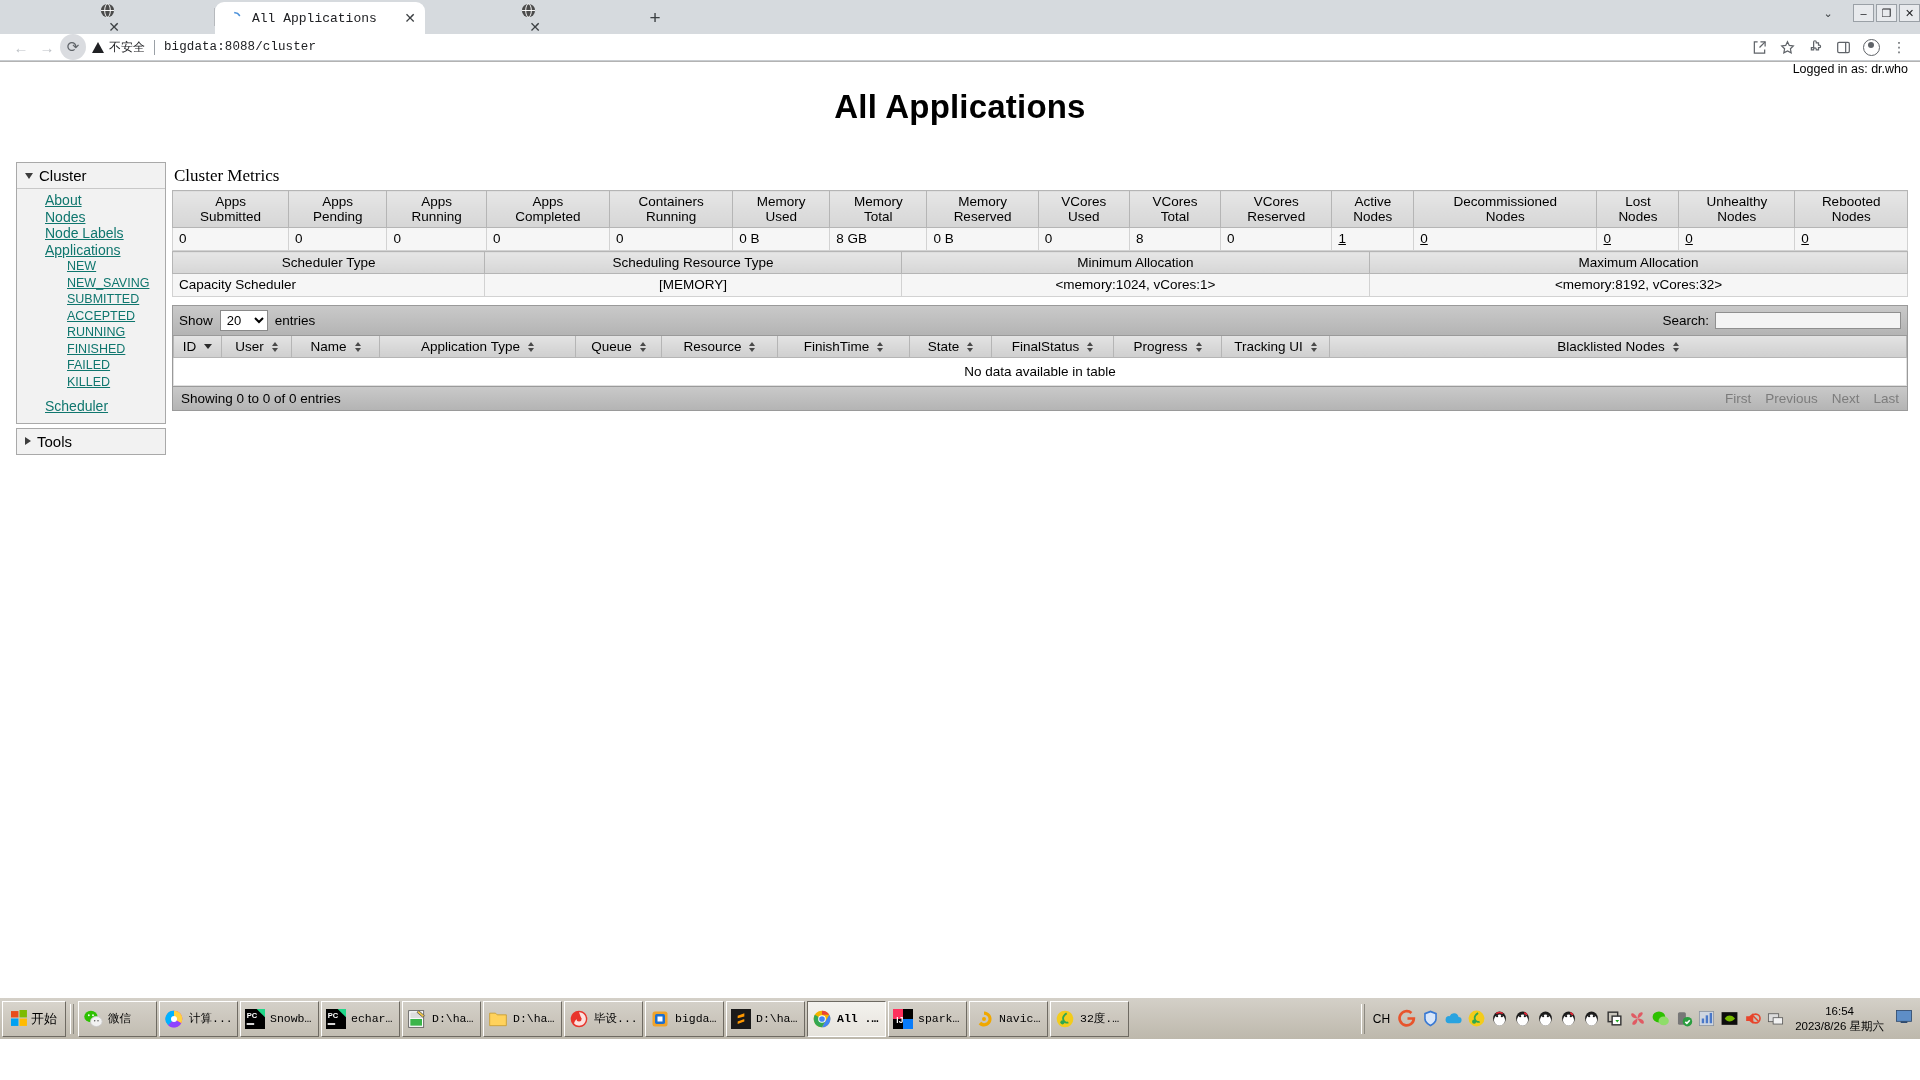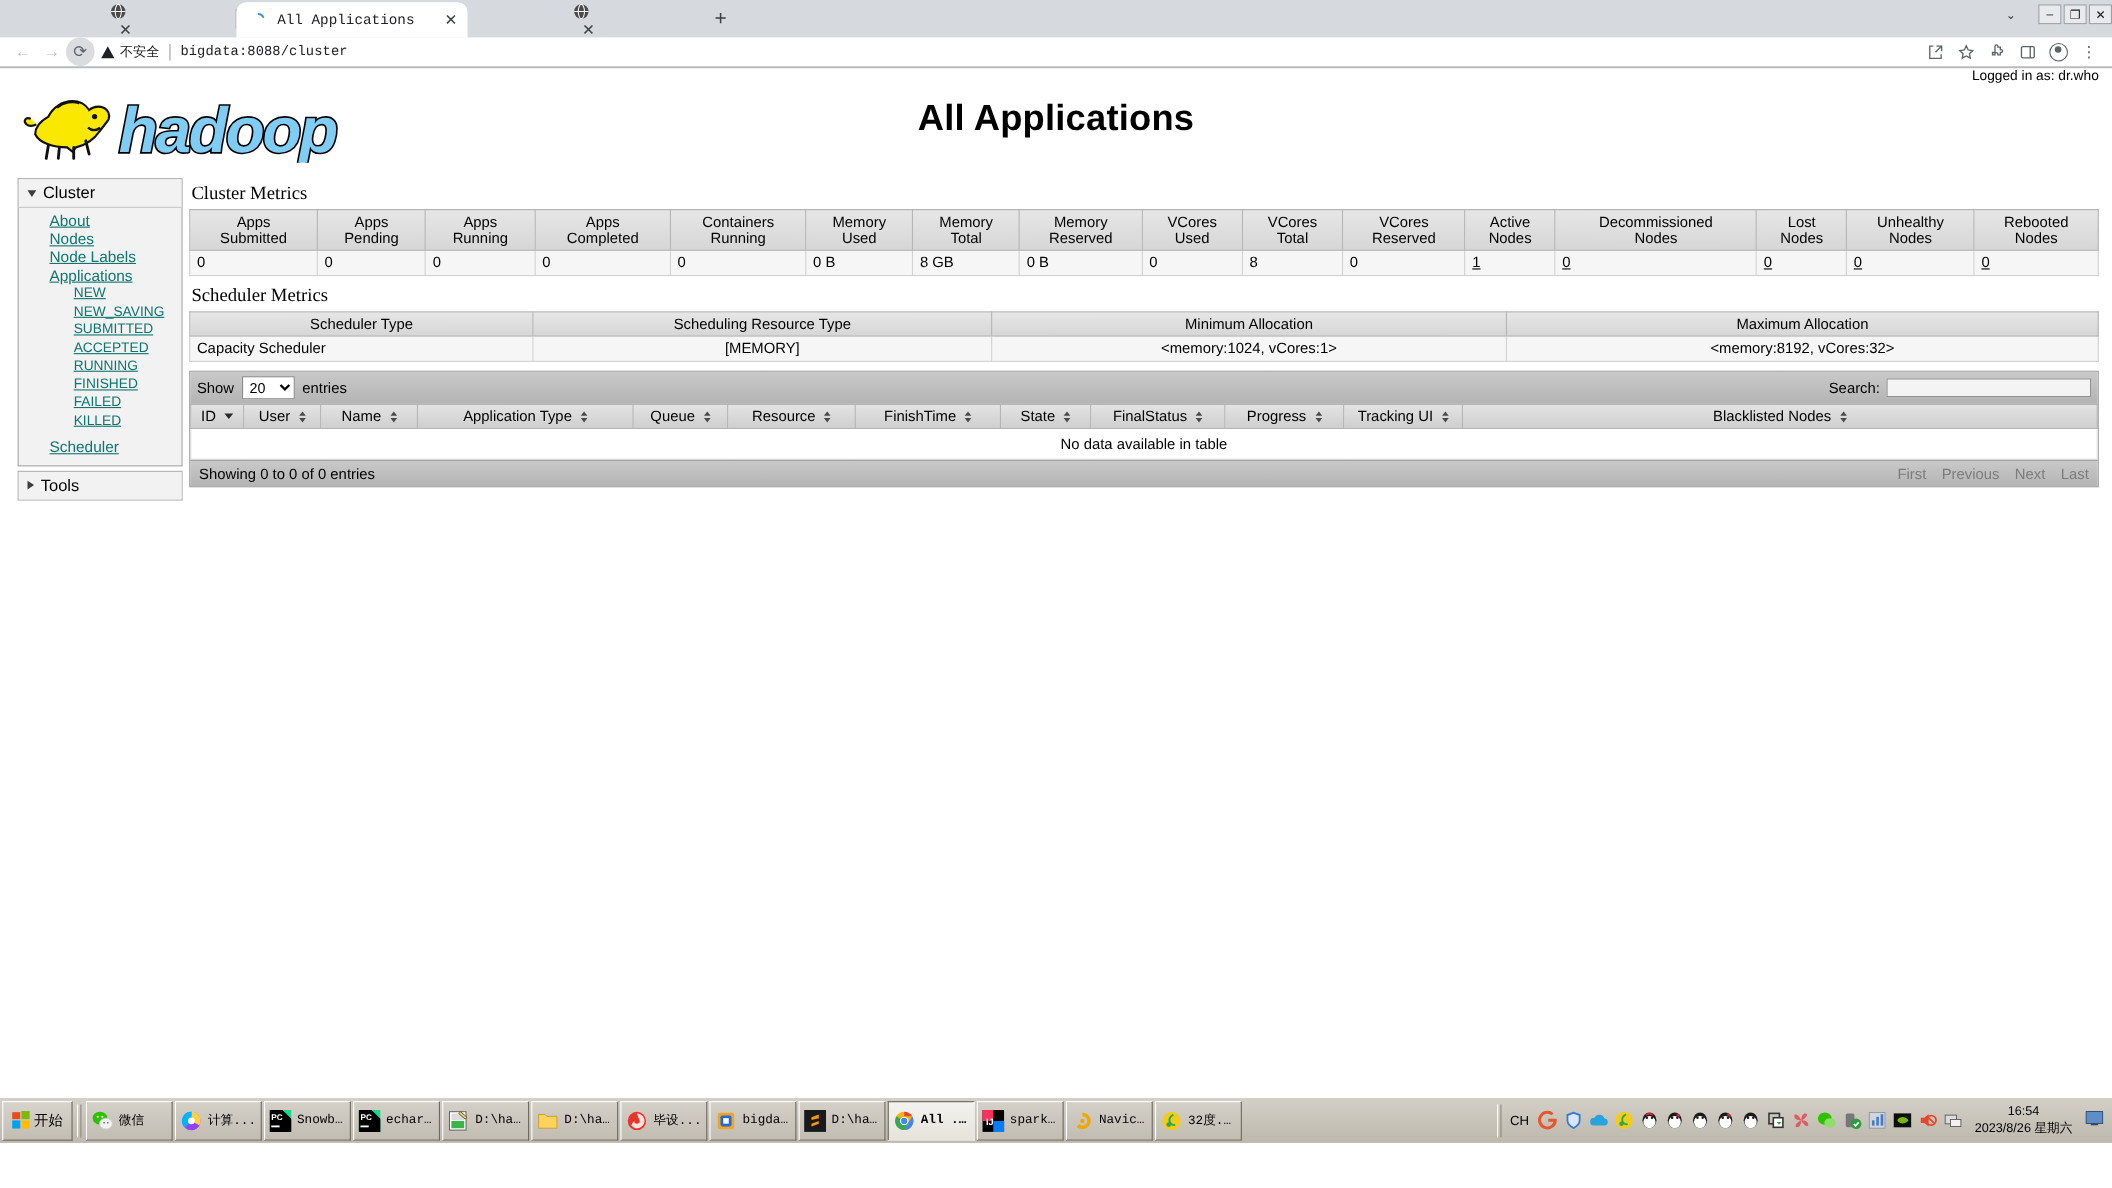--- a/index.html
+++ b/index.html
@@ -505,35 +505,20 @@
       <span class="tb-icon">⋮</span>
     </div>
   </div>
 </div>
 
 <div class="page">
 
   <div class="logged-in">Logged in as: dr.who</div>
 
   <div class="page-header">
-    <div class="hadoop-logo">
-      <svg viewBox="0 0 300 72" width="300" height="72">
-        <g>
-          <path d="M18 46 C18 40 23 34 30 30 C34 22 42 16 52 16 C58 16 64 19 67 24 C72 20 79 20 83 24 C86 27 86 32 83 35 L76 44 C72 50 64 56 55 58 L52 62 L47 58 C34 58 22 54 18 46 Z" fill="#fbe800" stroke="#111" stroke-width="2"></path>
-          <path d="M30 56 L28 68 M40 58 L39 68 M53 58 L53 68 M64 52 L67 64" stroke="#111" stroke-width="2.6" fill="none" stroke-linecap="round"></path>
-          <path d="M14 32 C9 30 7 34 10 37 C12 39 16 39 19 37" fill="#fbe800" stroke="#111" stroke-width="2"></path>
-          <circle cx="72" cy="30" r="2.4" fill="#111"></circle>
-          <path d="M66 40 C69 43 74 43 77 40" stroke="#111" stroke-width="2" fill="none"></path>
-          <path d="M38 22 C44 17 52 16 58 18" stroke="#111" stroke-width="1.6" fill="none"></path>
-        </g>
-        <g font-family="Liberation Sans, sans-serif" font-size="58" font-weight="bold" font-style="italic" fill="#7fcdf4" stroke="#000" stroke-width="3" paint-order="stroke" letter-spacing="-2">
-          <text x="94" y="62">hadoop</text>
-        </g>
-      </svg>
-    </div>
     <div class="page-title">All Applications</div>
   </div>
 
   <div class="body-area">
 
     <div class="sidebar">
 
       <div class="side-panel">
         <div class="side-head">
           <span class="tri down"></span>
@@ -604,21 +589,20 @@
             <td class="num">0</td>
             <td class="num"><a href="#">1</a></td>
             <td class="num"><a href="#">0</a></td>
             <td class="num"><a href="#">0</a></td>
             <td class="num"><a href="#">0</a></td>
             <td class="num"><a href="#">0</a></td>
           </tr>
         </tbody>
       </table>
 
-      <div class="section-title" style="margin-top:8px;">Scheduler Metrics</div>
       <table class="metrics">
         <thead>
           <tr>
             <th style="width:18%">Scheduler Type</th>
             <th style="width:24%">Scheduling Resource Type</th>
             <th style="width:27%">Minimum Allocation</th>
             <th style="width:31%">Maximum Allocation</th>
           </tr>
         </thead>
         <tbody>

